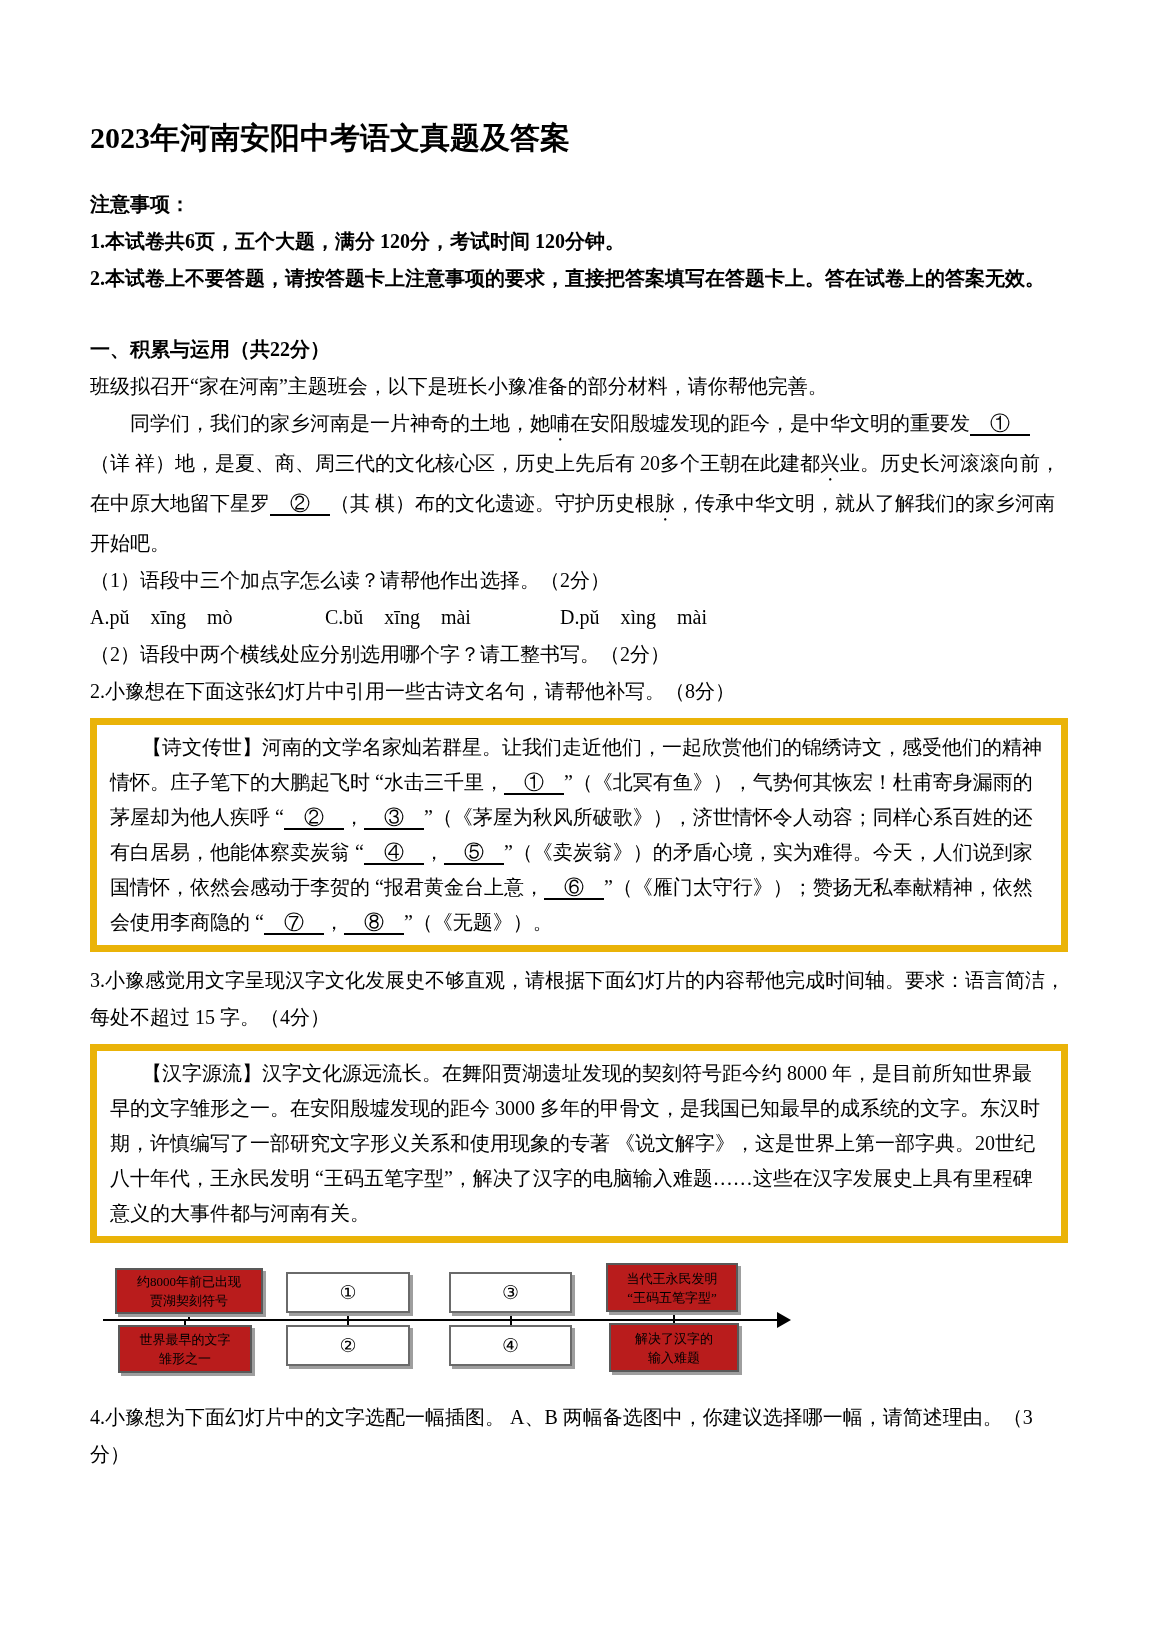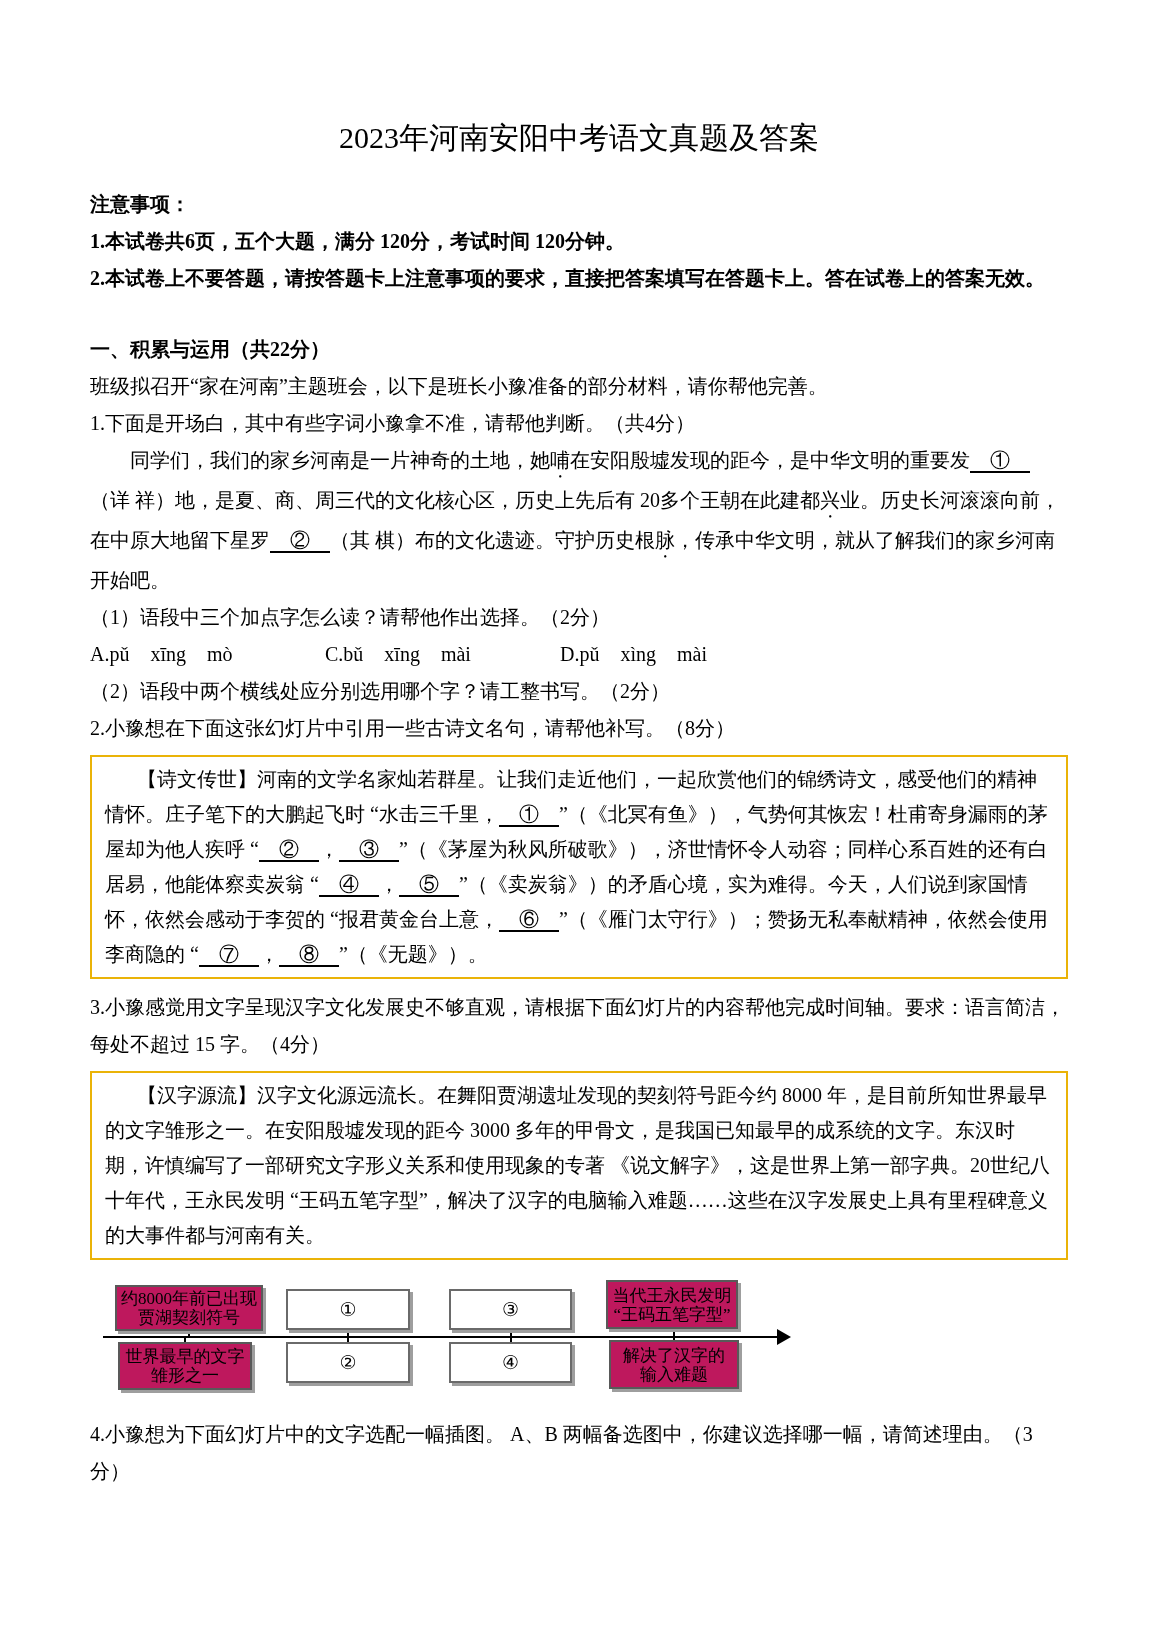--- a/index.html
+++ b/index.html
@@ -9,41 +9,40 @@
     box-sizing:border-box;
     padding:118px 90px 60px 90px;
     font-family:"Liberation Serif","DejaVu Serif",serif;
     color:#000;
     font-size:20px;
     line-height:37px;
     background:#fff;
   }
   h1.title {
     font-size:30px;
-    font-weight:400;
-    text-align:center;
+    font-weight:700;
     margin:0 0 28px 0;
     line-height:40px;
   }
   p { margin:0; }
   .bold { font-weight:700; }
   .sect-gap { margin-top:34px; }
   .indent { text-indent:2em; }
   .blank { border-bottom:2px solid #000; }
   .dotchar {
     text-emphasis:filled dot;
     -webkit-text-emphasis:filled dot;
     text-emphasis-position:under right;
     -webkit-text-emphasis-position:under;
   }
   .options { display:flex; word-spacing:16px; }
   .options .opt { width:235px; }
   .options .opt:last-child { width:auto; }
   .slide-box {
-    border:2px solid #eab308;
+    border:7px solid #eab308;
     padding:5px 13px;
     line-height:35px;
     margin-top:8px;
     margin-bottom:10px;
   }
   .slide-box p { text-indent:1.6em; }
   
   .timeline { position:relative; height:128px; margin:16px 0 12px 0; }
   .tl-line { position:absolute; left:13px; top:60px; width:676px; height:2px; background:#000; }
   .tl-arrowhead {
@@ -60,23 +59,23 @@
   .c5 { left:94px;  top:62px; height:4px; }
   .c6 { left:257px; top:62px; height:4px; }
   .c7 { left:420px; top:62px; height:4px; }
   .c8 { left:583px; top:62px; height:2px; }
   .tl-box {
     position:absolute;
     box-sizing:border-box;
     display:flex; align-items:center; justify-content:center;
     text-align:center;
     white-space:pre-line;
-    font-size:17px; line-height:19px;
+    font-size:13px; line-height:19px;
     border:2px solid #595959;
-    background:#be185d;
+    background:#b91c1c;
     box-shadow:3px 3px 0 #9e9e9e;
     padding:2px;
   }
   .tl-box.tl-num { background:#ffffff; font-size:19px; border-color:#6a6a6a; }
   .b1 { left:25px;  top:9px;  width:148px; height:46px; }
   .b2 { left:196px; top:13px; width:124px; height:41px; }
   .b3 { left:359px; top:13px; width:123px; height:41px; }
   .b4 { left:516px; top:4px;  width:132px; height:49px; }
   .b5 { left:28px;  top:66px; width:134px; height:48px; }
   .b6 { left:196px; top:66px; width:124px; height:41px; }
@@ -90,21 +89,20 @@
 
   <h1 class="title">2023年河南安阳中考语文真题及答案</h1>
 
   <p class="bold">注意事项：</p>
   <p class="bold">1.本试卷共6页，五个大题，满分 120分，考试时间 120分钟。</p>
   <p class="bold">2.本试卷上不要答题，请按答题卡上注意事项的要求，直接把答案填写在答题卡上。答在试卷上的答案无效。</p>
 
   <p class="bold sect-gap">一、积累与运用（共22分）</p>
   <p>班级拟召开“家在河南”主题班会，以下是班长小豫准备的部分材料，请你帮他完善。</p>
 
-  <p>1.下面是开场白，其中有些字词小豫拿不准，请帮他判断。（共4分）</p>
   <p class="indent"><span>同学们，我们的家乡河南是一片神奇的土地，她</span><span class="dotchar">哺</span><span>在安阳殷墟发现的距今，是中华文明的重要发</span><span class="blank">　①　</span><span>（详 祥）地，是夏、商、周三代的文化核心区，历史上先后有 20多个王朝在此建都</span><span class="dotchar">兴</span><span>业。历史长河滚滚向前，在中原大地留下星罗</span><span class="blank">　②　</span><span>（其 棋）布的文化遗迹。守护历史根</span><span class="dotchar">脉</span><span>，传承中华文明，就从了解我们的家乡河南开始吧。</span></p>
   <p>（1）语段中三个加点字怎么读？请帮他作出选择。（2分）</p>
   <div class="options">
     <span class="opt">A.pǔ xīng mò</span>
     <span class="opt">C.bǔ xīng mài</span>
     <span class="opt">D.pǔ xìng mài</span>
   </div>
   <p>（2）语段中两个横线处应分别选用哪个字？请工整书写。（2分）</p>
 
   <p>2.小豫想在下面这张幻灯片中引用一些古诗文名句，请帮他补写。（8分）</p>

